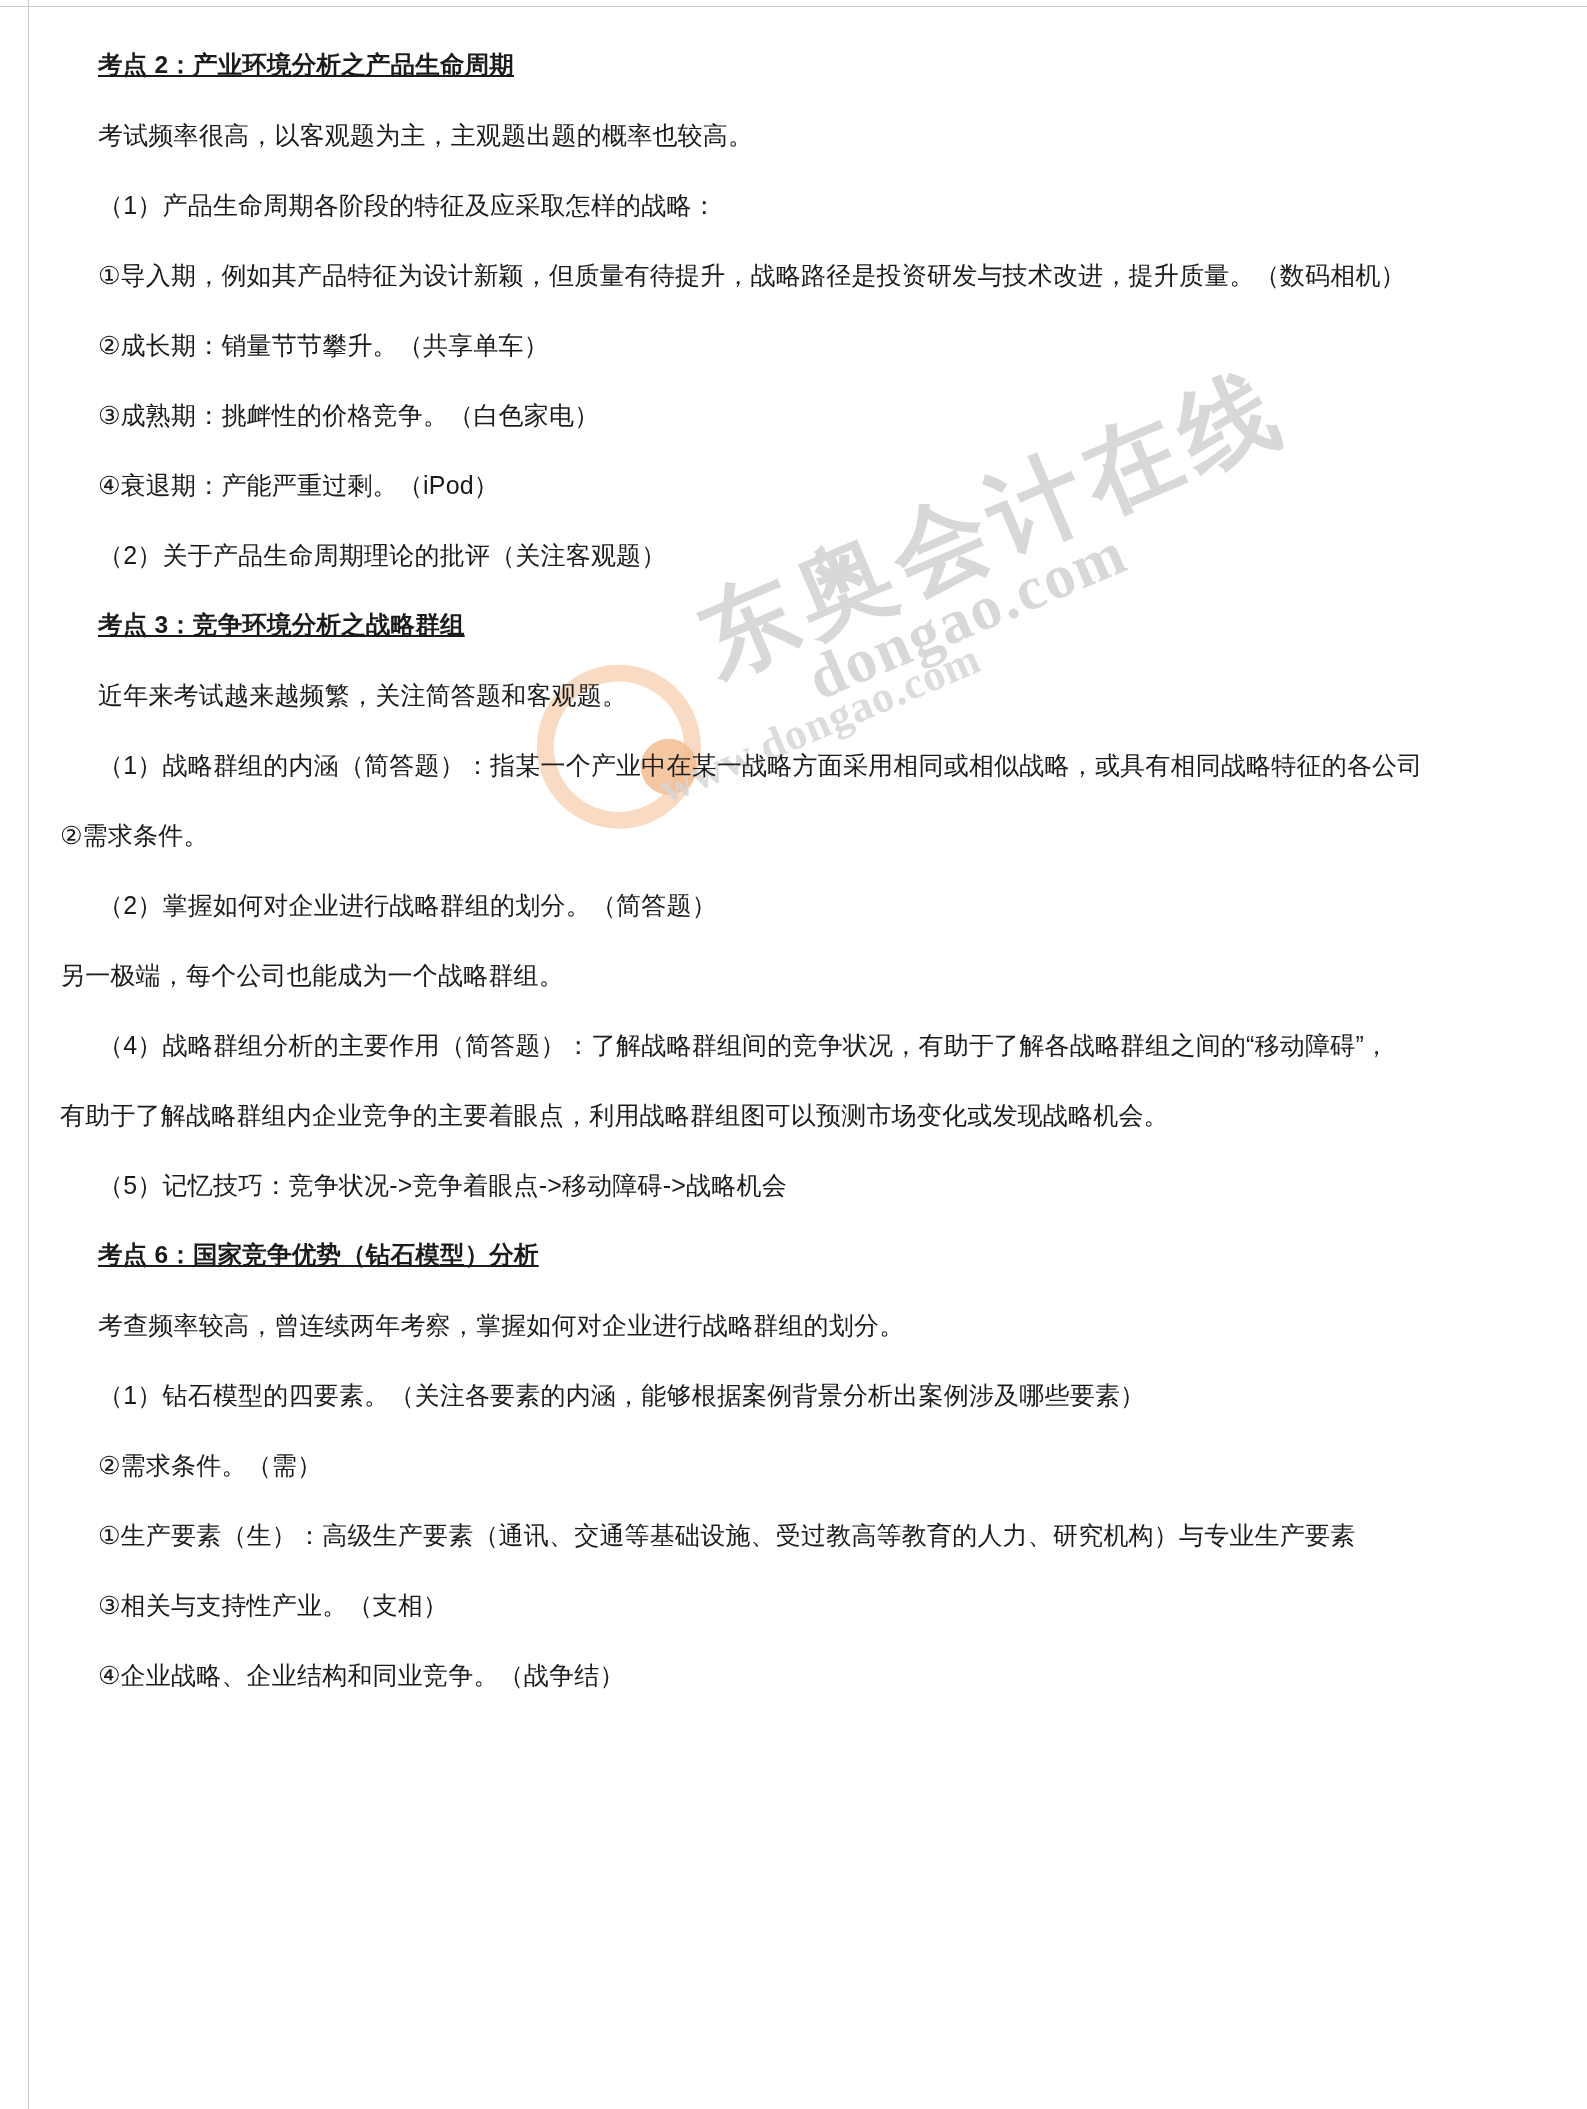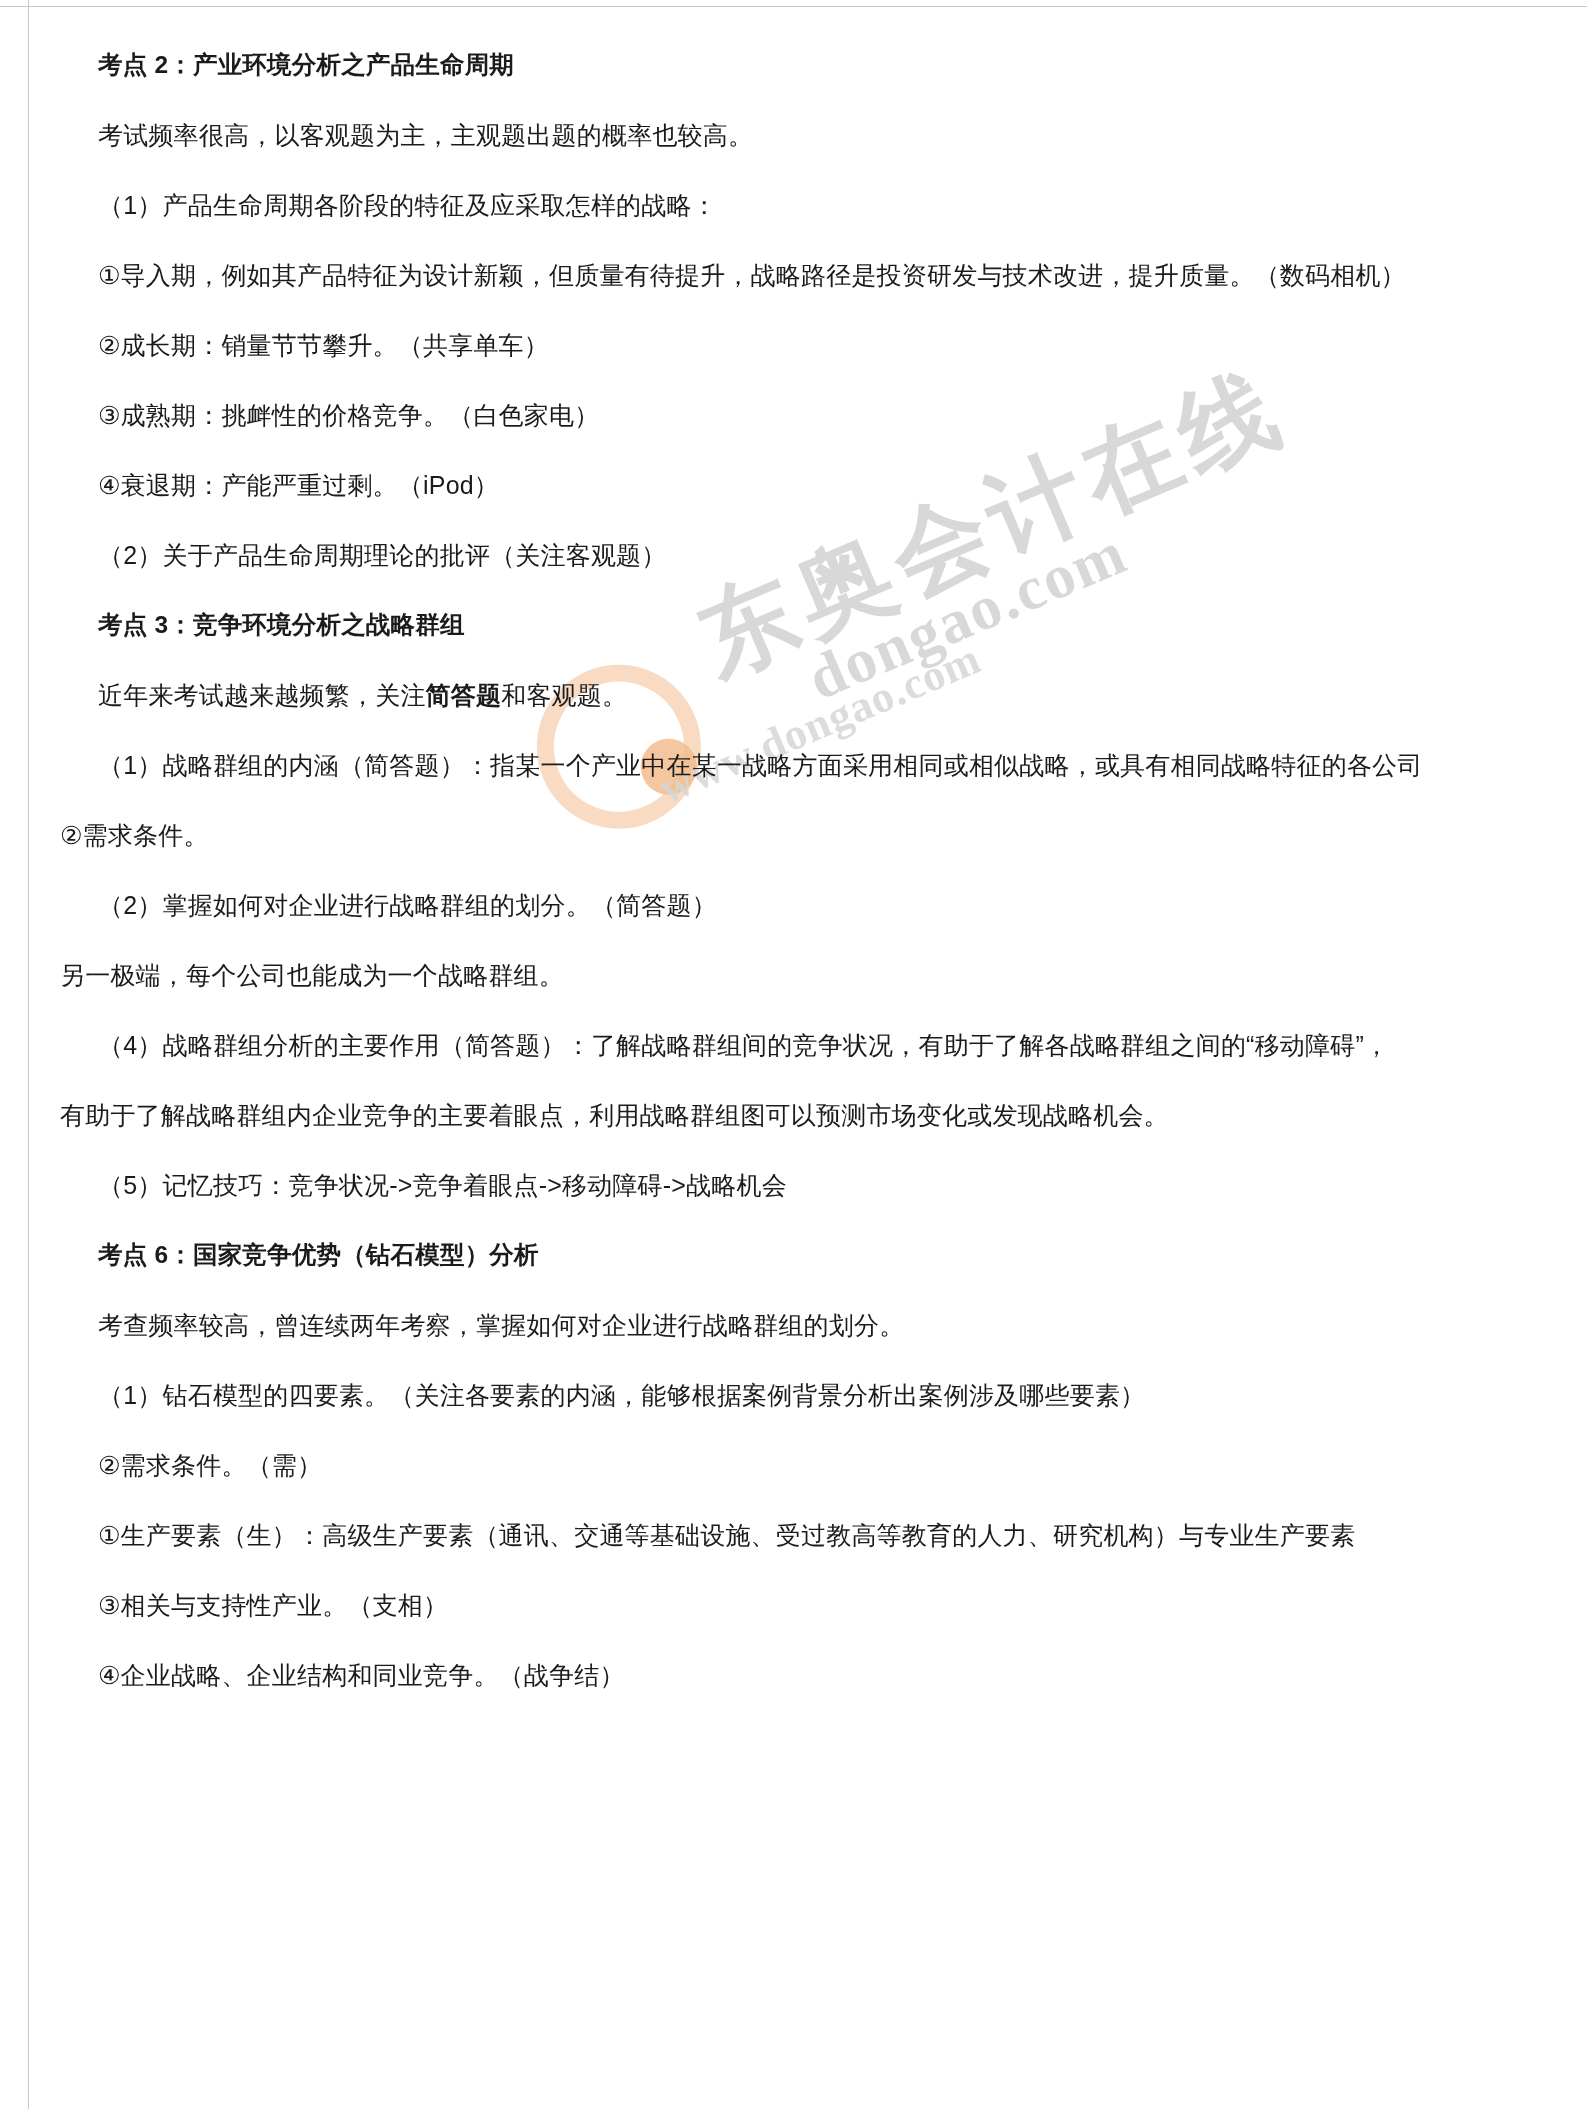--- a/index.html
+++ b/index.html
@@ -46,28 +46,29 @@
     color: #1b1b1b;
     font-size: 25px;
     line-height: 70px;
     letter-spacing: 0.2px;
     white-space: pre-wrap;
   }
   p.heading {
     font-weight: bold;
     text-indent: 38px;
     font-size: 24.5px;
+    text-decoration: underline;
   }
   p.body {
     text-indent: 38px;
   }
   p.body-noind {
     text-indent: 0;
   }
-  b.inl { font-weight: bold; }
+  b.inl { font-weight: normal; }
 
   
   .watermark {
     position: absolute;
     z-index: 1;
     pointer-events: none;
     left: 540px;
     top: 430px;
     width: 700px;
     height: 430px;

